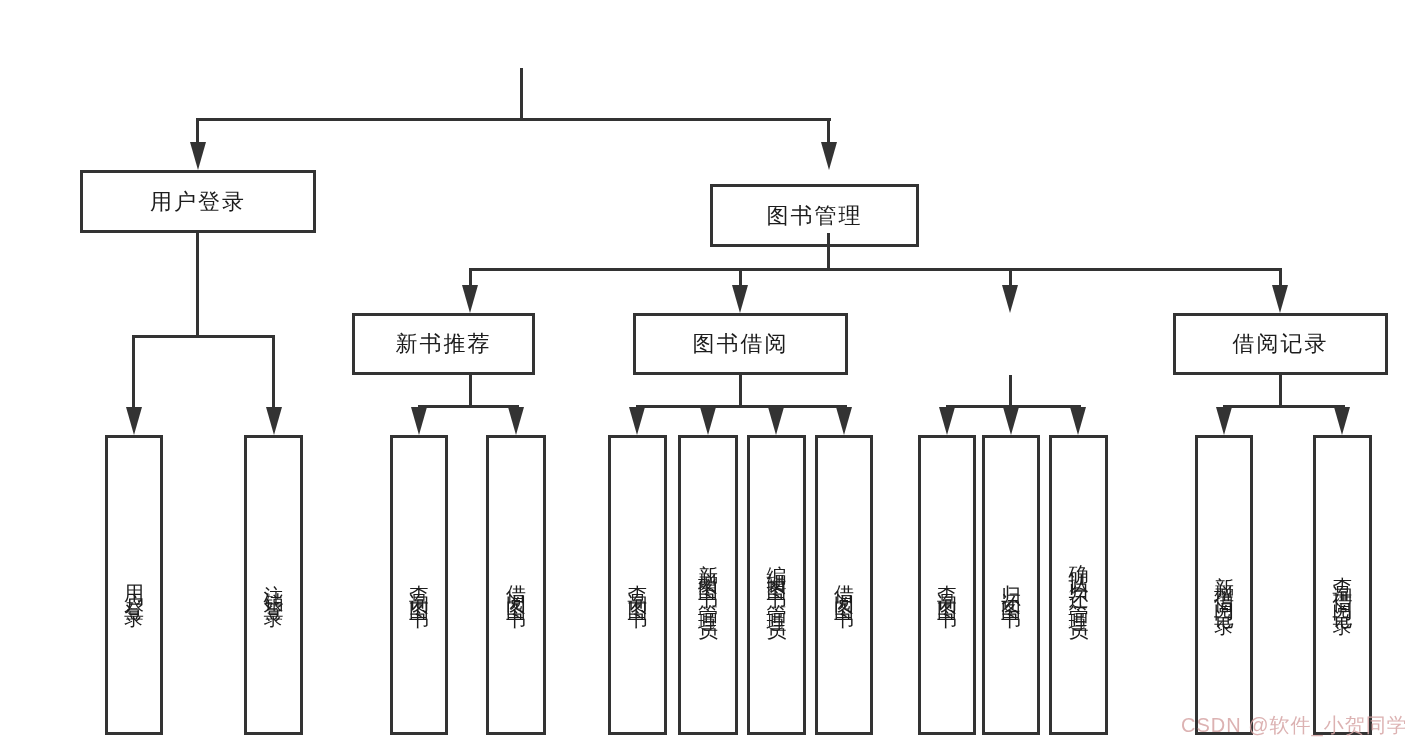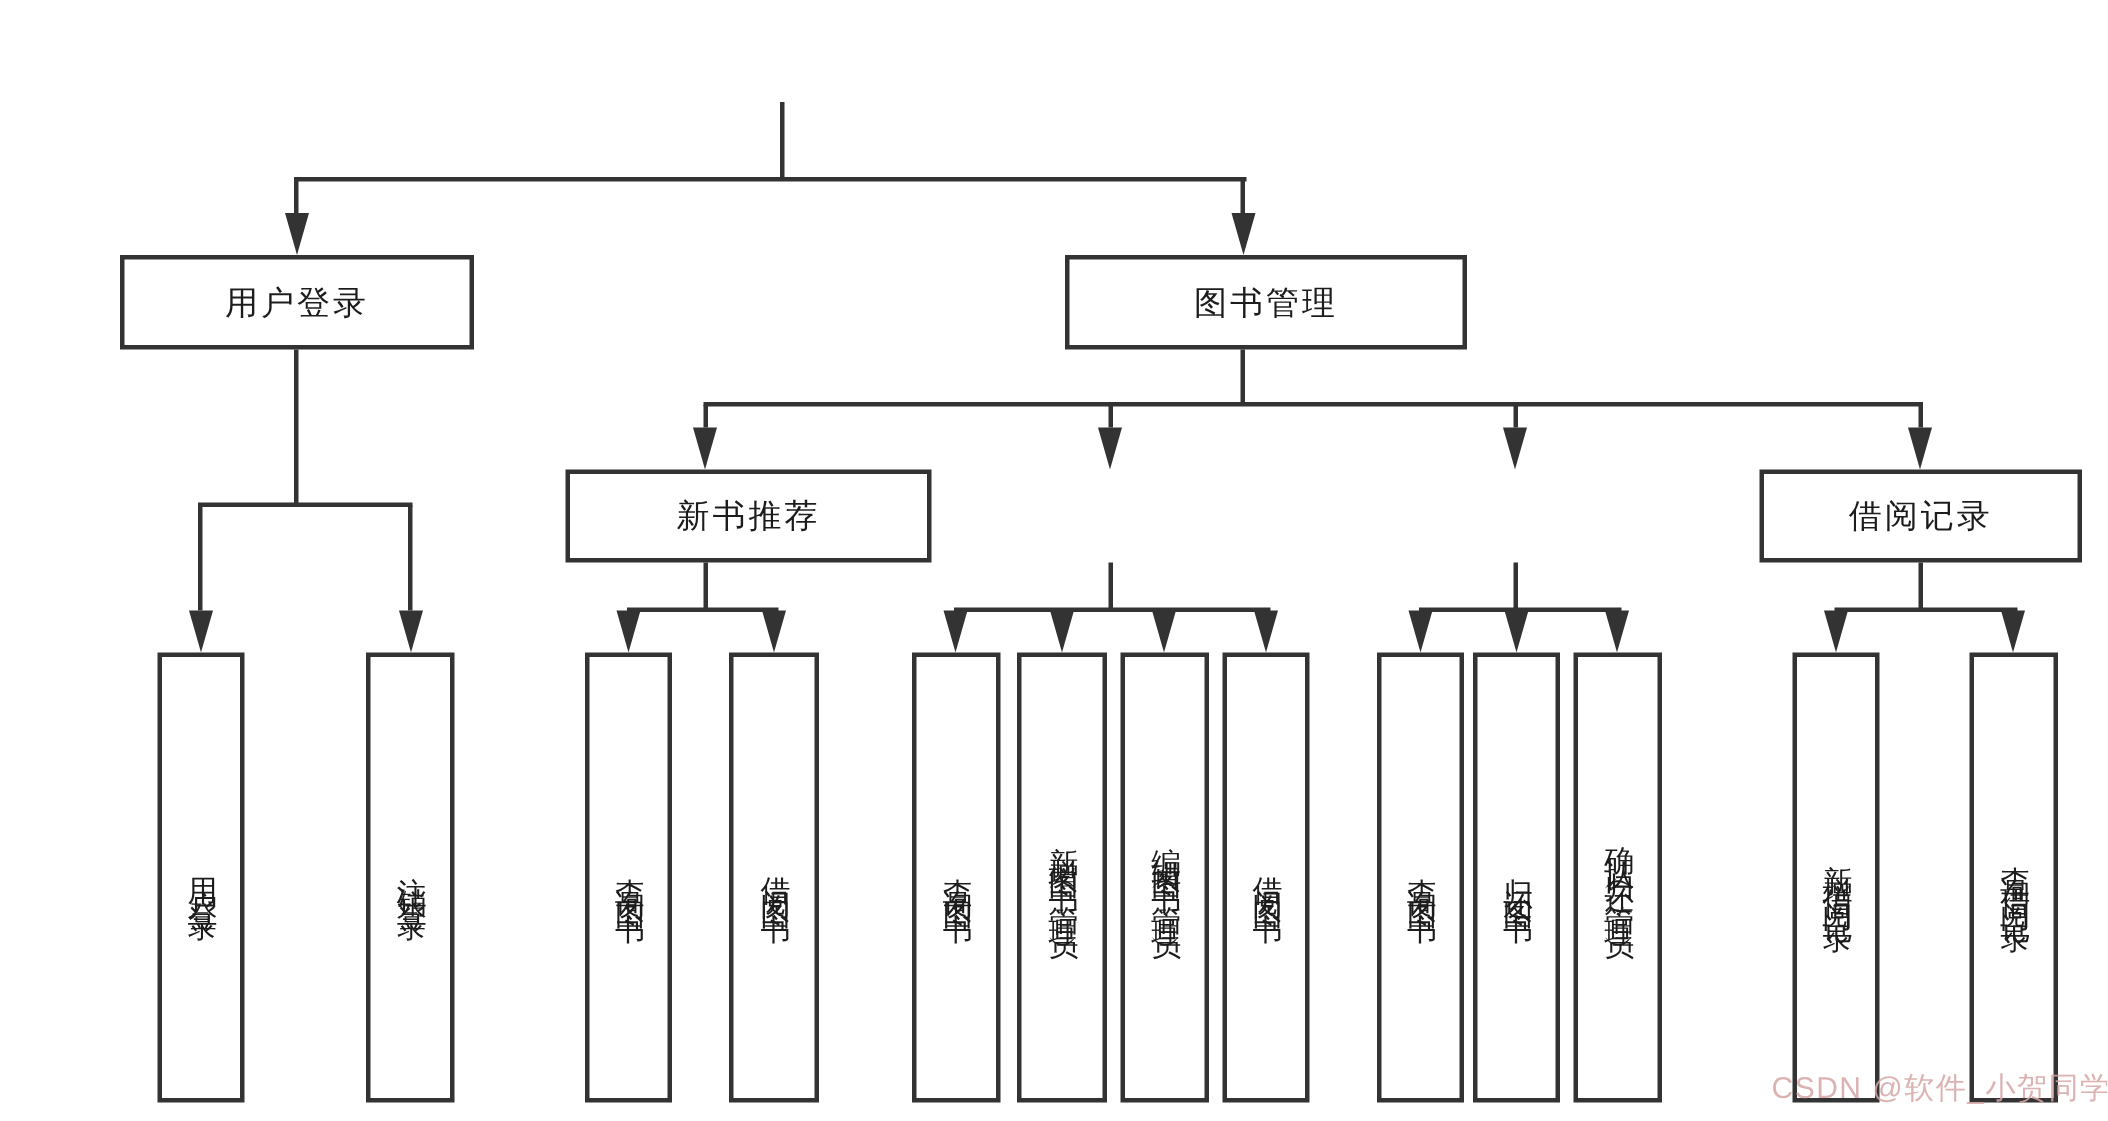--- a/index.html
+++ b/index.html
@@ -37,21 +37,21 @@
   <div class="line" style="left:520px;top:68px;width:3px;height:52px"></div>
   <div class="line" style="left:196px;top:118px;width:635px;height:3px"></div>
   <div class="line" style="left:196px;top:120px;width:3px;height:24px"></div>
   <div class="line" style="left:827px;top:120px;width:3px;height:24px"></div>
   <div class="arrow" style="left:190px;top:142px"></div>
   <div class="arrow" style="left:821px;top:142px"></div>
 
   <div class="node" style="left:80px;top:170px;width:236px;height:63px">
     <span class="txt">用户登录</span>
   </div>
-  <div class="node" style="left:710px;top:170px;width:268px;height:63px">
+  <div class="node" style="left:710px;top:184px;width:209px;height:63px">
     <span class="txt">图书管理</span>
   </div>
 
   <div class="line" style="left:196px;top:233px;width:3px;height:104px"></div>
   <div class="line" style="left:132px;top:335px;width:143px;height:3px"></div>
   <div class="line" style="left:132px;top:337px;width:3px;height:70px"></div>
   <div class="line" style="left:272px;top:337px;width:3px;height:70px"></div>
   <div class="arrow" style="left:126px;top:407px"></div>
   <div class="arrow" style="left:266px;top:407px"></div>
 
@@ -59,22 +59,25 @@
   <div class="line" style="left:469px;top:268px;width:813px;height:3px"></div>
   <div class="line" style="left:469px;top:270px;width:3px;height:15px"></div>
   <div class="line" style="left:739px;top:270px;width:3px;height:15px"></div>
   <div class="line" style="left:1009px;top:270px;width:3px;height:15px"></div>
   <div class="line" style="left:1279px;top:270px;width:3px;height:15px"></div>
   <div class="arrow" style="left:462px;top:285px"></div>
   <div class="arrow" style="left:732px;top:285px"></div>
   <div class="arrow" style="left:1002px;top:285px"></div>
   <div class="arrow" style="left:1272px;top:285px"></div>
 
-  <div class="node" style="left:377px;top:313px;width:244px;height:62px">
+  <div class="node" style="left:352px;top:313px;width:183px;height:62px">
     <span class="txt">新书推荐</span>
+  </div>
+  <div class="node" style="left:633px;top:313px;width:215px;height:62px">
+    <span class="txt">图书借阅</span>
   </div>
   <div class="node" style="left:1173px;top:313px;width:215px;height:62px">
     <span class="txt">借阅记录</span>
   </div>
 
   <div class="line" style="left:469px;top:375px;width:3px;height:32px"></div>
   <div class="line" style="left:739px;top:375px;width:3px;height:32px"></div>
   <div class="line" style="left:1009px;top:375px;width:3px;height:32px"></div>
   <div class="line" style="left:1279px;top:375px;width:3px;height:32px"></div>
   <div class="line" style="left:418px;top:405px;width:101px;height:3px"></div>

